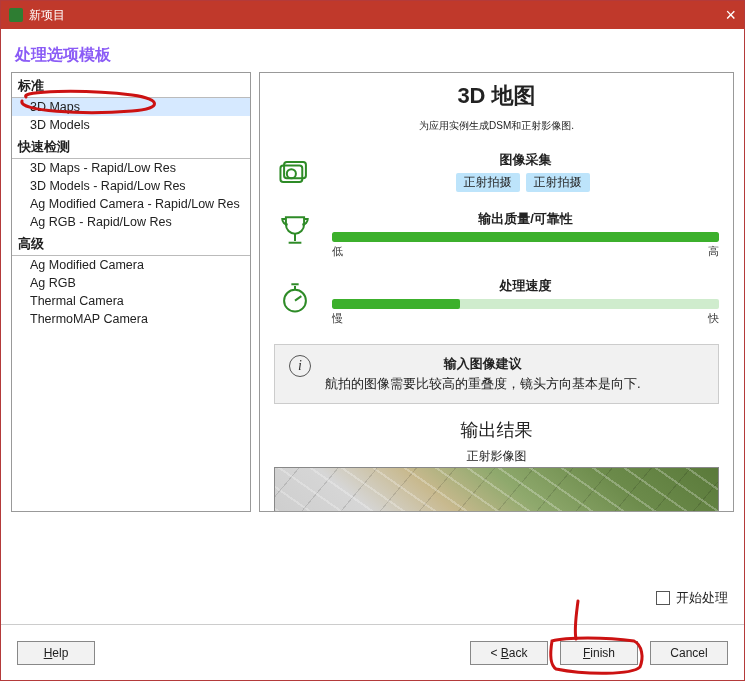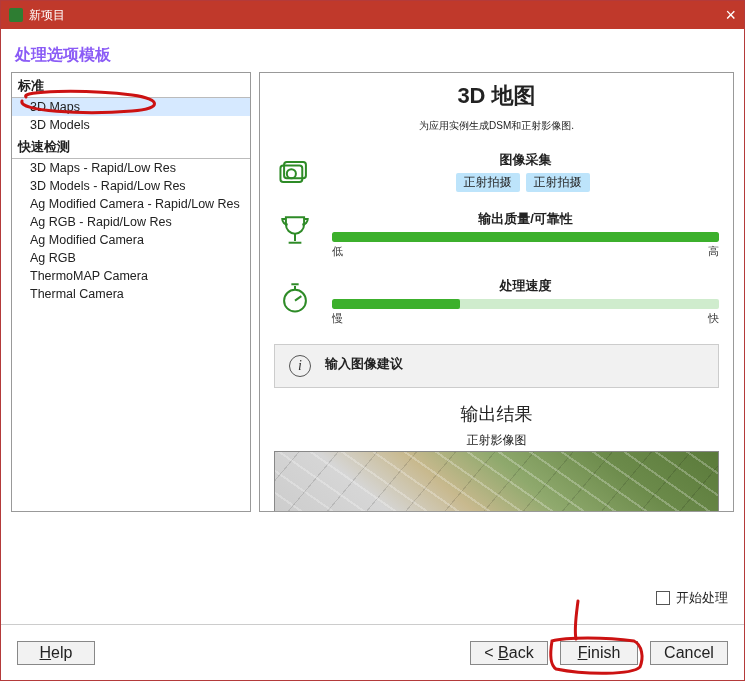--- a/index.html
+++ b/index.html
@@ -111,21 +111,21 @@
   }
   .chk { width:14px; height:14px; border:1px solid #555; background:#fff; display:inline-block; }
   .footer {
     position:absolute; left:0; right:0; bottom:0;
     height:56px; border-top:1px solid #ccc;
     display:flex; align-items:center; justify-content:space-between;
     padding: 0 16px;
   }
   .btn {
     min-width:78px; height:24px; border:1px solid #888; background:#f2f2f2;
-    font-size:16px; display:inline-flex; align-items:center; justify-content:center;
+    font-size:12px; display:inline-flex; align-items:center; justify-content:center;
     padding:0 10px; cursor:pointer; user-select:none;
   }
   .btn u { text-decoration:underline; }
   .btn-row { display:flex; gap:12px; position:relative; }
   svg.annot-footer {
     position:absolute; pointer-events:none;
   }
   ::-webkit-scrollbar { width:16px; height:16px; }
   ::-webkit-scrollbar-track { background:#f0f0f0; }
   ::-webkit-scrollbar-thumb { background:#c2c2c2; border:1px solid #a8a8a8; }
@@ -150,24 +150,25 @@
     <div class="left-panel" id="left-panel">
 
       <div class="group-header">标准</div>
         <div class="tree-item selected">3D Maps</div>
         <div class="tree-item">3D Models</div>
         <div class="group-header">快速检测</div>
         <div class="tree-item">3D Maps - Rapid/Low Res</div>
         <div class="tree-item">3D Models - Rapid/Low Res</div>
         <div class="tree-item">Ag Modified Camera - Rapid/Low Res</div>
         <div class="tree-item">Ag RGB - Rapid/Low Res</div>
+        <div class="group-header">高级</div>
         <div class="tree-item">Ag Modified Camera</div>
         <div class="tree-item">Ag RGB</div>
+        <div class="tree-item">Thermal Camera</div>
         <div class="tree-item">ThermoMAP Camera</div>
-        <div class="tree-item">Thermal Camera</div>
         <svg class="annot" id="tree-annot" width="240" height="40" style="top: 16px;">
           <path d="M14 8 C8 2 70 0 120 6 C150 10 150 20 120 22 C70 26 6 22 10 12" stroke="#cc1212" stroke-width="3" fill="none" stroke-linecap="round"></path>
         </svg>
     </div>
 
     <div class="right-panel">
       <div class="right-title">3D 地图</div>
       <div class="right-desc">为应用实例生成DSM和正射影像图.</div>
 
       <div class="metric-row">
@@ -224,20 +225,21 @@
             <span>慢</span>
             <span>快</span>
           </div>
         </div>
       </div>
 
       <div class="info-box">
         <div class="info-i">i</div>
         <div>
           <div style="font-weight:bold; margin-bottom:2px;">输入图像建议</div>
+          <div>航拍的图像需要比较高的重叠度，镜头方向基本是向下.</div>
         </div>
       </div>
 
       <div class="section-title">输出结果</div>
       <div class="outputs">
         <div class="output-col">
           <div class="output-label">正射影像图</div>
           <div class="output-thumb thumb-ortho"></div>
         </div>
       </div>

